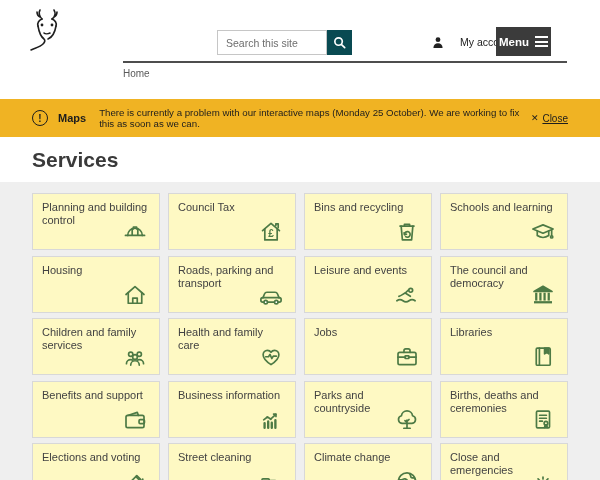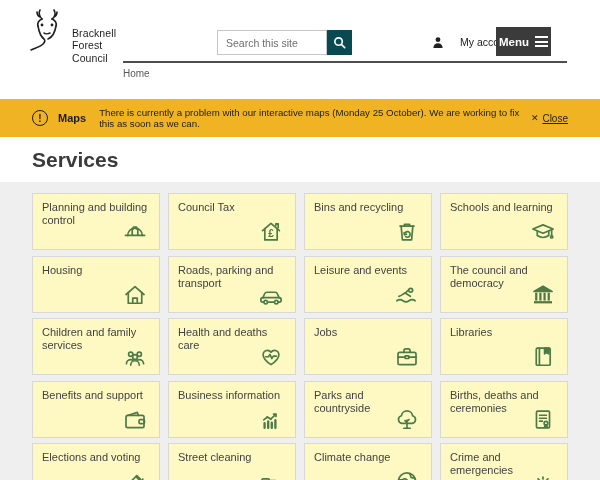--- a/index.html
+++ b/index.html
@@ -56,25 +56,20 @@
 
 <div class="header">
   <svg class="logo-stag" viewBox="0 0 38 50" fill="none" stroke="#1f1f1f" stroke-width="1.6" stroke-linecap="round" stroke-linejoin="round">
     <path d="M12 4c-2 3 0 7 2 9M26 4c2 3 1 7-2 9M9 6c0 2 1 4 3 5M29 6c0 2-1 4-3 5"></path>
     <path d="M14 13c-3 1-5 4-4 7M24 13c3 1 5 4 4 7"></path>
     <circle cx="14" cy="19" r="1.4" fill="#1f1f1f" stroke="none"></circle>
     <circle cx="24" cy="19" r="1.4" fill="#1f1f1f" stroke="none"></circle>
     <path d="M10 20c1 6 2 10 6 13 1 1 1 3-1 5-3 3-8 4-12 6M28 20c-1 6-3 11-8 13"></path>
     <path d="M16 27c1 1 4 1 6 0"></path>
   </svg>
-  <div class="logo-text">
-    <div>Bracknell</div>
-    <div>Forest</div>
-    <div>Council</div>
-  </div>
 
   <div class="search-wrap">
     <input class="search-input" type="text" placeholder="Search this site" style="">
     <button class="search-btn">
       <svg width="13" height="13" viewBox="0 0 14 14" fill="none" stroke="#fff" stroke-width="1.8" stroke-linecap="round">
         <circle cx="6" cy="6" r="4"></circle>
           <path d="M9.2 9.2 12.6 12.6"></path>
       </svg>
     </button>
   </div>
@@ -222,21 +217,21 @@
             <circle cx="15.8" cy="10" r="1.9"></circle>
             <circle cx="12" cy="12.4" r="2.1"></circle>
             <path d="M4.4 18.4c0-2 1.7-3.6 3.8-3.6.7 0 1.4.2 2 .5"></path>
             <path d="M19.6 18.4c0-2-1.7-3.6-3.8-3.6-.7 0-1.4.2-2 .5"></path>
             <path d="M8.2 19.6c0-2.1 1.7-3.8 3.8-3.8s3.8 1.7 3.8 3.8"></path>
           </svg>
         </div>
   </a>
 
   <a class="card">
-    <div class="card-label">Health and deaths care</div>
+    <div class="card-label">Health and family care</div>
     <div class="card-icon">
           <svg fill="none" stroke="#4d7a45" stroke-width="1.5" stroke-linecap="round" stroke-linejoin="round" viewBox="0 0 24 24">
             <path d="M12 19.2c-4.4-2.9-7-5.8-7-8.8C5 8.2 6.7 6.5 8.8 6.5c1.3 0 2.5.6 3.2 1.7.7-1.1 1.9-1.7 3.2-1.7 2.1 0 3.8 1.7 3.8 3.9 0 3-2.6 5.9-7 8.8z"></path>
             <path d="M7.3 12.2h2.5l1.3-2.1 1.6 3.7 1.3-2.1h2.7"></path>
           </svg>
         </div>
   </a>
 
   <a class="card">
     <div class="card-label">Jobs</div>
@@ -336,21 +331,21 @@
     <div class="card-icon">
           <svg fill="none" stroke="#4d7a45" stroke-width="1.5" stroke-linecap="round" stroke-linejoin="round" viewBox="0 0 24 24">
             <circle cx="12" cy="12" r="7.7"></circle>
             <path d="M5 10.2c1.9 1.4 3.4-1 5.3-.5s2.6 1.6 1.6 3-2.9 1-3.4 2.4 1 2.4 2.4 2.4"></path>
             <path d="M14.3 5.3c1.5 1.4.5 2.9 1.9 3.4s2.5-.5 2.8 1"></path>
           </svg>
         </div>
   </a>
 
   <a class="card">
-    <div class="card-label">Crime and emergencies</div>
+    <div class="card-label">Close and emergencies</div>
     <div class="card-icon">
           <svg fill="none" stroke="#4d7a45" stroke-width="1.5" stroke-linecap="round" stroke-linejoin="round" viewBox="0 0 24 24">
             <path d="M8.5 17.2a3.5 3.5 0 0 1 7 0"></path>
             <path d="M7 17.2h10"></path>
             <path d="M12 9.8V8M8.9 10.9 7.6 9.6M15.1 10.9l1.3-1.3"></path>
           </svg>
         </div>
   </a>
 </div>
 </div>

